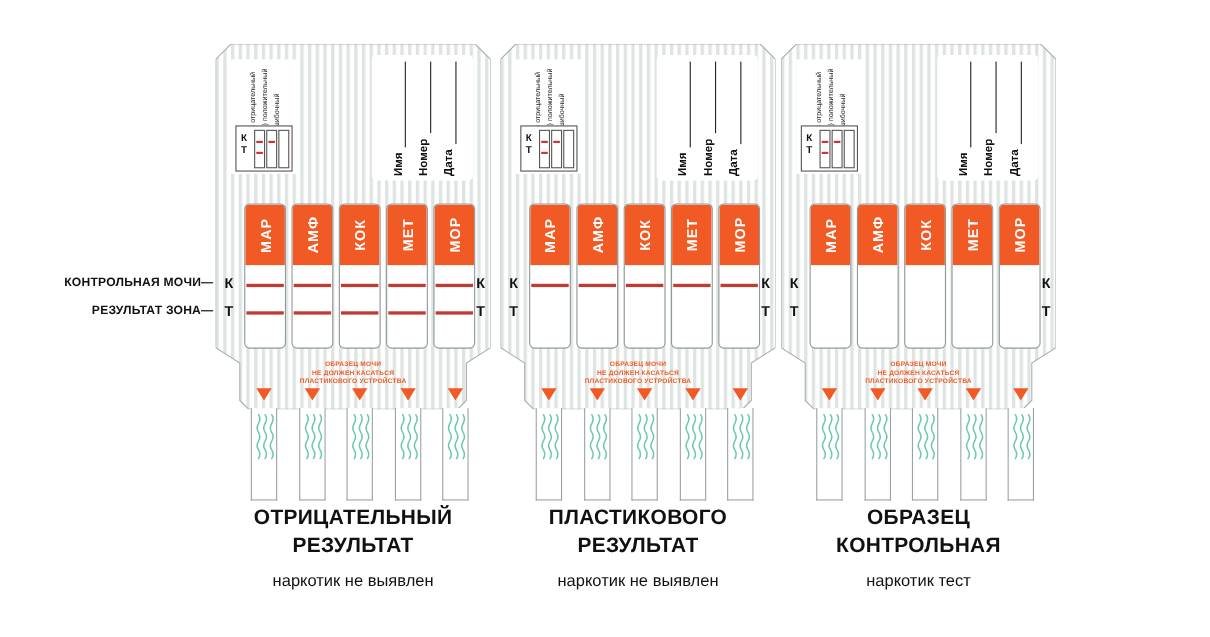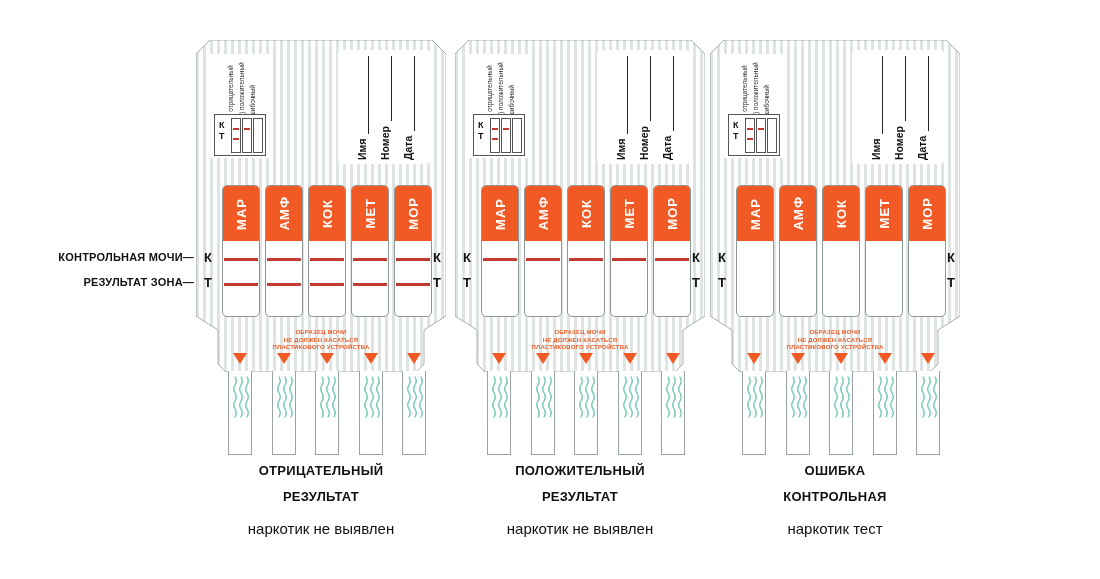--- a/index.html
+++ b/index.html
@@ -72,21 +72,21 @@
            border-top:11px solid var(--accent_orange,#f15a24); }
 
   
   .wick { position:absolute; top:331px; width:24px; height:84px; background:#fff;
           border:1px solid #9aa3a3; border-top:none; box-sizing:border-box; }
   .wick svg { position:absolute; top:2px; left:-1px; }
   .squiggle { stroke:var(--wick_teal,#6fc9b2); stroke-width:1.4; fill:none; stroke-linecap:round; }
 
   
   .caption { position:absolute; top:458px; width:250px; text-align:center; color:#111; }
-  .caption .title div { font-size:13px; font-weight:bold; line-height:26px; letter-spacing:0.3px; }
+  .caption .title div { font-size:19px; font-weight:bold; line-height:26px; letter-spacing:0.3px; }
   .caption .subtitle { margin-top:9px; font-size:15px; line-height:19px; }
 
   .zone-label { position:absolute; left:19px; width:175px; text-align:right;
                 font-size:11px; font-weight:bold; letter-spacing:0.2px; color:#111; line-height:13px; }
 </style>
 </head>
 <body>
 
 <div id="canvas">
 
@@ -555,26 +555,26 @@
 
   <div class="caption" style="left:196px">
     <div class="title">
       <div>ОТРИЦАТЕЛЬНЫЙ</div>
       <div>РЕЗУЛЬТАТ</div>
     </div>
     <div class="subtitle">наркотик не выявлен</div>
   </div>
   <div class="caption" style="left:455px">
     <div class="title">
-      <div>ПОЛОЖИТЕЛЬНЫЙ</div>
+      <div>ПЛАСТИКОВОГО</div>
       <div>РЕЗУЛЬТАТ</div>
     </div>
     <div class="subtitle">наркотик не выявлен</div>
   </div>
   <div class="caption" style="left:710px">
     <div class="title">
-      <div>ОШИБКА</div>
+      <div>ОБРАЗЕЦ</div>
       <div>КОНТРОЛЬНАЯ</div>
     </div>
     <div class="subtitle">наркотик тест</div>
   </div>
 
 </div>
 
 </body></html>

